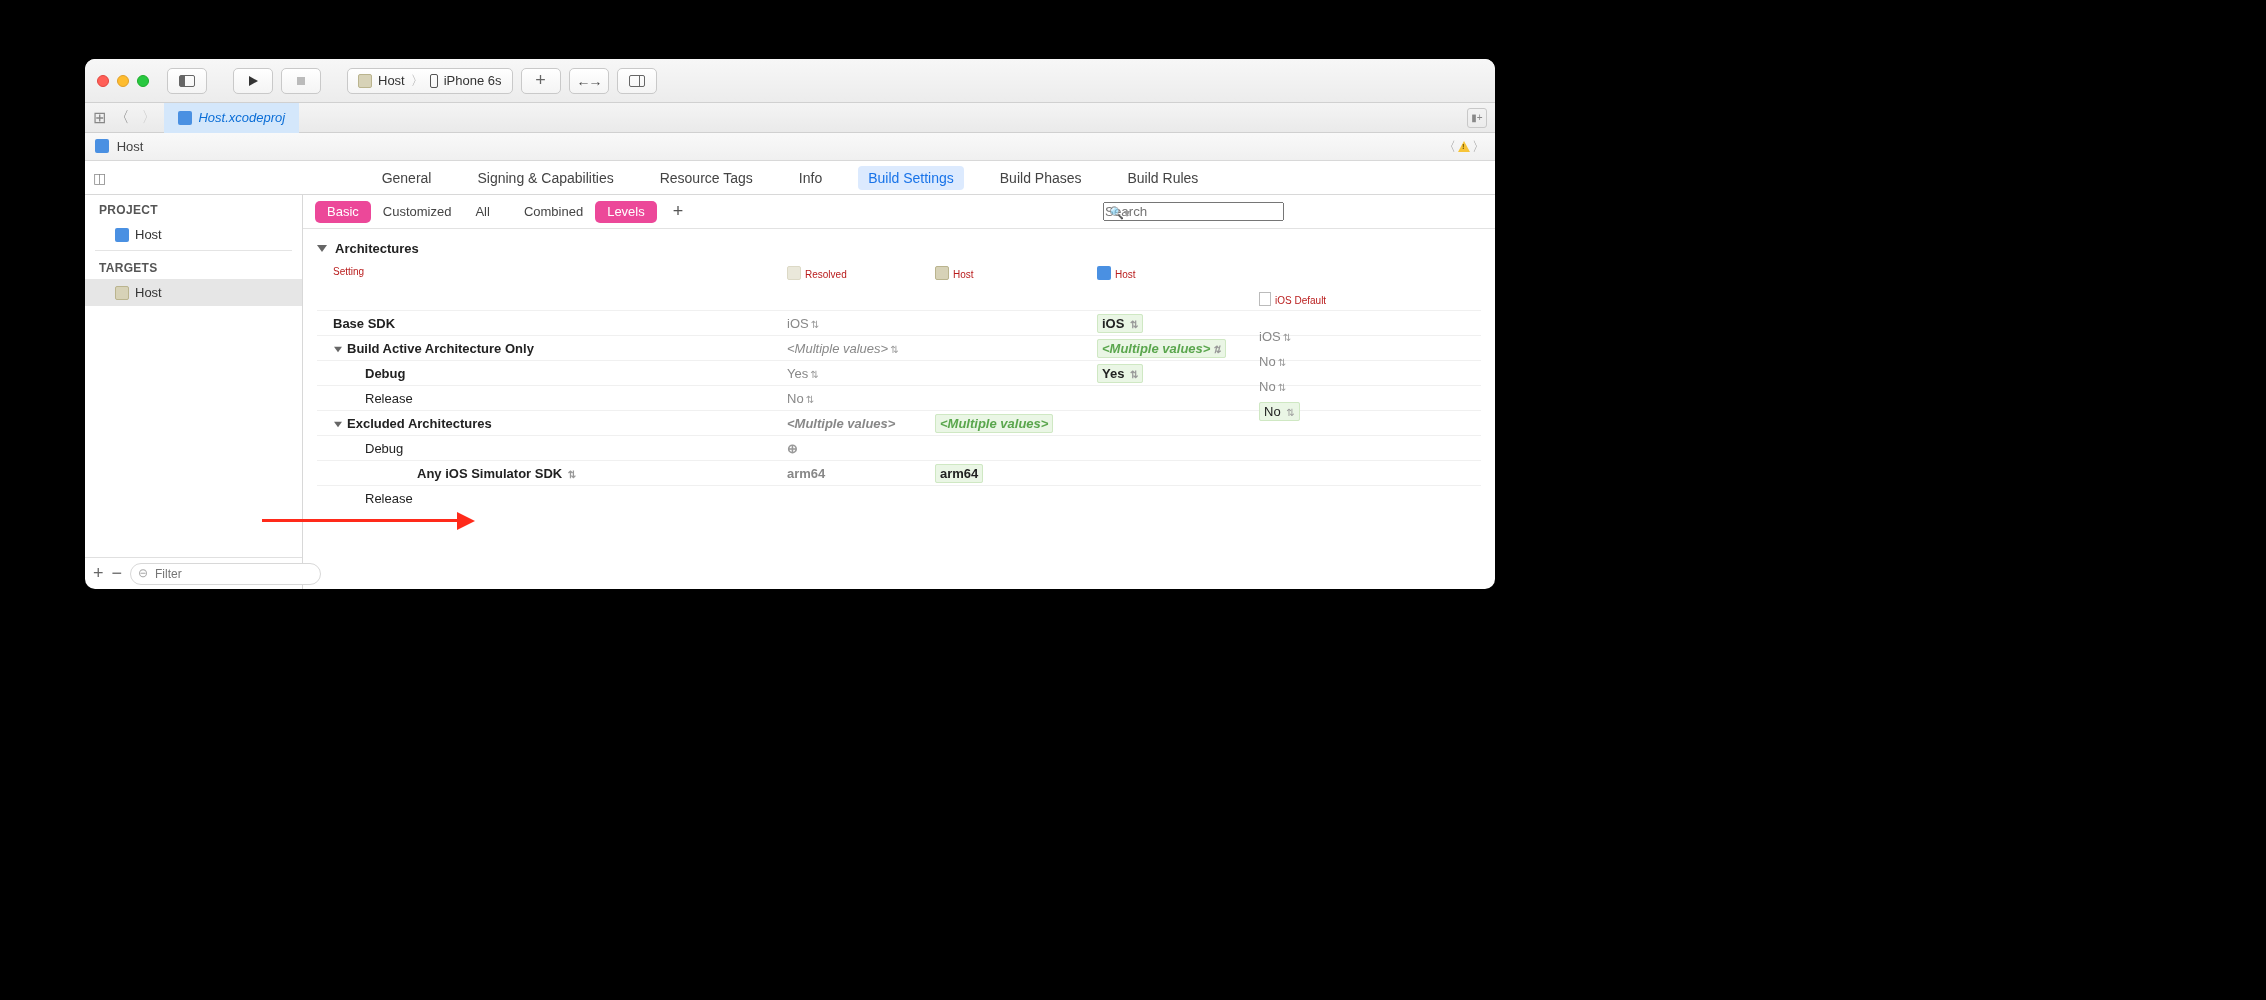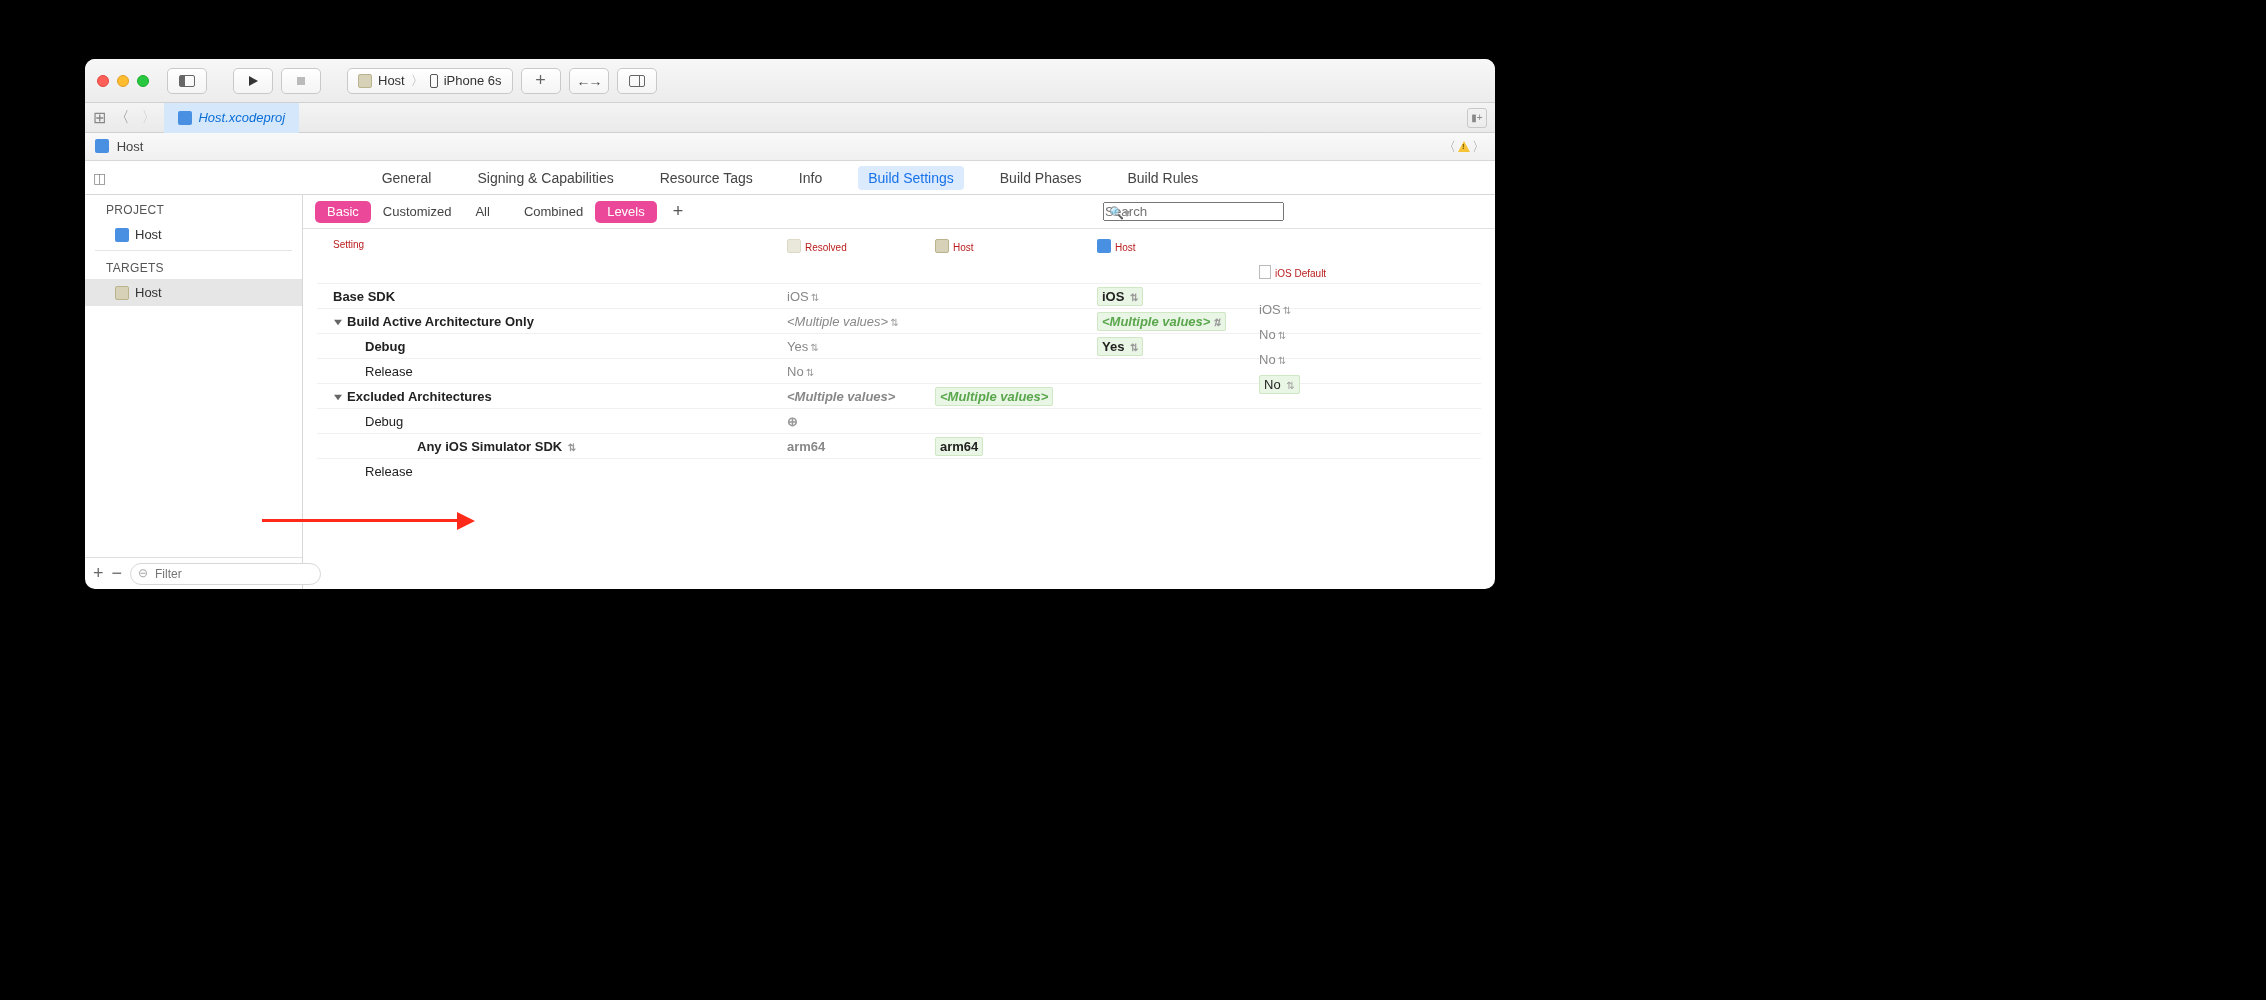--- a/index.html
+++ b/index.html
@@ -26,21 +26,21 @@
 .tabbar .tab.active { background: #d4e7fb; color: #0a6dd6; font-style: italic; }
 .tabbar .spacer { flex: 1; }
 .tabbar .addtab { width: 20px; height: 20px; border: 1px solid #c8c8c8; border-radius: 3px; display: flex; align-items: center; justify-content: center; font-size: 10px; color: #888;}
 .crumbbar { height: 28px; background: linear-gradient(#f9f9f9,#f0f0f0); border-bottom: 1px solid #d8d8d8; display: flex; align-items: center; padding: 0 10px; font-size: 13px; color: #444; justify-content: space-between; }
 .editor-tabs { height: 34px; border-bottom: 1px solid #d8d8d8; display: flex; align-items: center; justify-content: center; gap: 26px; font-size: 14px; }
 .editor-tabs .etab { color: #444; padding: 4px 10px; border-radius: 4px; }
 .editor-tabs .etab.active { background: #dceafe; color: #1873e8; }
 .editor-tabs .leftpad { position: absolute; left: 8px; }
 .body-split { display: flex; height: calc(100% - 44px - 30px - 28px - 34px); }
 .sidebar { width: 218px; border-right: 1px solid #d8d8d8; display: flex; flex-direction: column; position: relative; }
-.sidebar .section-h { font-size: 12px; font-weight: 400; color: #555; padding: 8px 21px 4px; letter-spacing: 0.3px; }
+.sidebar .section-h { font-size: 12px; font-weight: 700; color: #555; padding: 8px 14px 4px; letter-spacing: 0.3px; }
 .sidebar .item { font-size: 13px; color: #333; padding: 6px 14px 6px 30px; display: flex; align-items: center; gap: 6px; }
 .sidebar .item.sel { background: #e6e6e6; }
 .sidebar hr { border: none; border-top: 1px solid #e4e4e4; margin: 2px 10px; }
 .sidebar .footer { position: absolute; bottom: 0; left: 0; right: 0; height: 32px; border-top: 1px solid #e0e0e0; display: flex; align-items: center; padding: 0 8px; gap: 8px; }
 .sidebar .footer input { flex: 1; height: 22px; border: 1px solid #d8d8d8; border-radius: 11px; padding: 0 10px 0 24px; font-size: 12px; background: #fff; }
 .filtergroup { position: relative; flex:1; }
 .filtergroup::before { content: "⊖"; position: absolute; left: 8px; top: 3px; color: #aaa; font-size: 12px; }
 .main { flex: 1; display: flex; flex-direction: column; position: relative; }
 .filterbar { height: 34px; border-bottom: 1px solid #e2e2e2; display: flex; align-items: center; padding: 0 12px; gap: 10px; }
 .seg { display: flex; }
@@ -196,20 +196,24 @@
           <span class="segbtn pill-on">Levels</span>
         </div>
         <span style="font-size:18px; color:#555; margin-left:6px;">+</span>
         <div class="searchwrap">
           <span class="mag">🔍▾</span>
           <input placeholder="Search" style="">
         </div>
       </div>
 
       <div class="settings">
+        <div class="grouphead">
+          <span class="disclose"></span>
+          <span>Architectures</span>
+        </div>
         <div class="colhead">
           <div class="c0">Setting</div>
           <div class="c1"><span class="targicon" style="opacity:.5;vertical-align:-2px;margin-right:4px;"></span><span>Resolved</span></div>
           <div class="c2"><span class="targicon" style="vertical-align:-2px;margin-right:4px;"></span><span>Host</span></div>
           <div class="c3"><span class="projicon" style="vertical-align:-2px;margin-right:4px;"></span><span>Host</span></div>
           <div class="c4"><span style="display:inline-block;width:12px;height:14px;border:1px solid #bbb;vertical-align:-2px;margin-right:4px;"></span><span>iOS Default</span></div>
         </div>
 
         <div class="row">
           <div class="c0" style="font-weight:700;">Base SDK</div>

